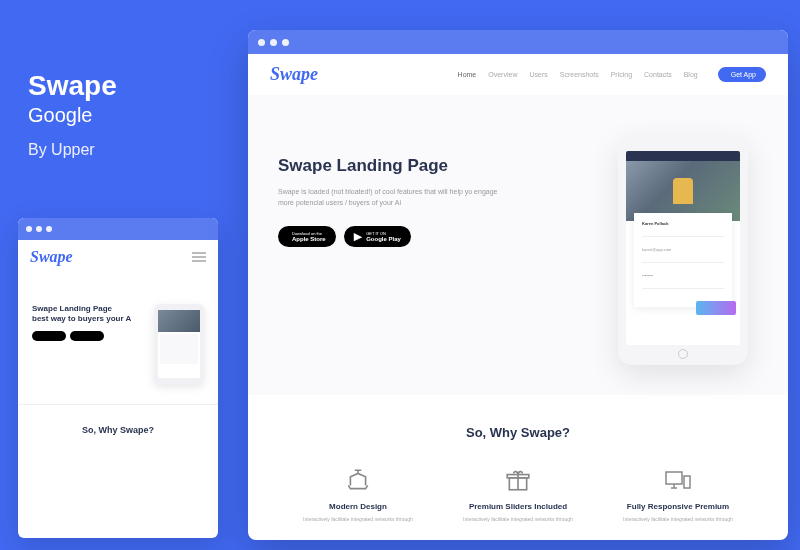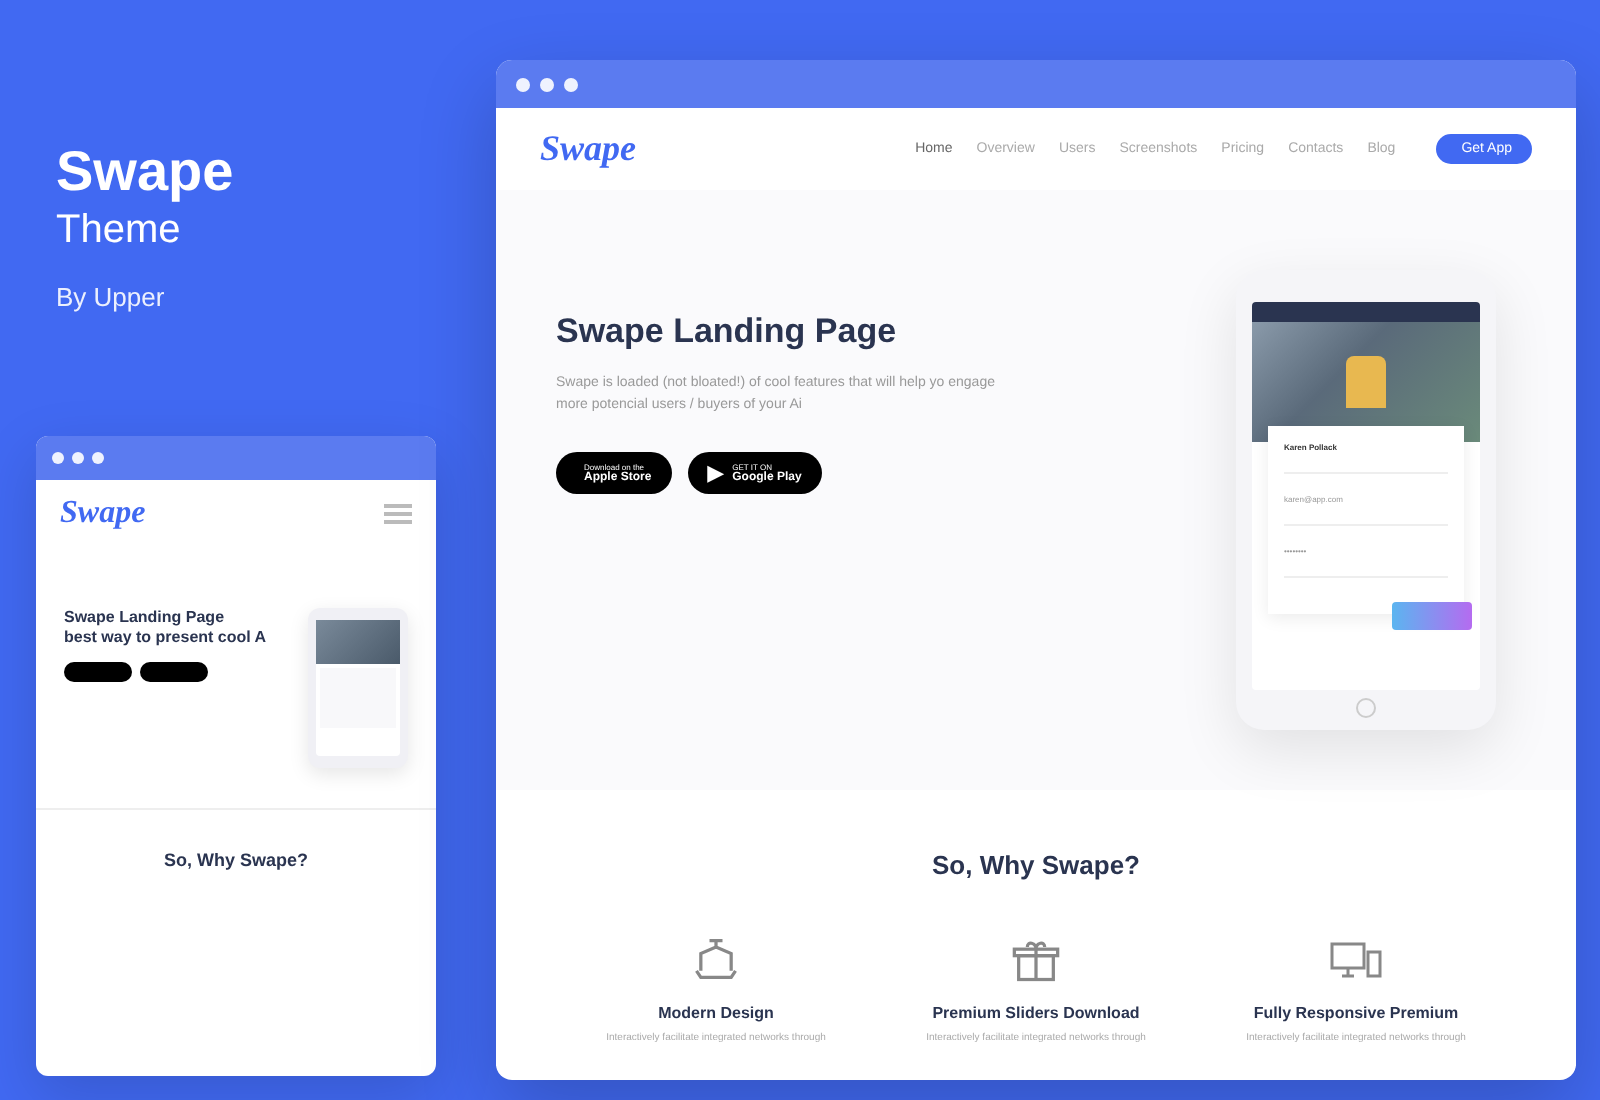--- a/index.html
+++ b/index.html
@@ -1,21 +1,21 @@
 <!DOCTYPE html>
 <html><head>
 <meta charset="utf-8">
 <style>
 * { margin: 0; padding: 0; box-sizing: border-box; }
 body { font-family: -apple-system, BlinkMacSystemFont, 'Segoe UI', sans-serif; width: 800px; height: 550px; background: #4169f2; overflow: hidden; position: relative; }
 
 .sidebar-label { position: absolute; left: 28px; top: 70px; color: #fff; }
 .sidebar-label .title { font-size: 28px; font-weight: 700; }
 .sidebar-label .subtitle { font-size: 20px; font-weight: 300; margin-top: 2px; }
-.sidebar-label .author { font-size: 13px; font-weight: 300; margin-top: 14px; opacity: 0.9; }
+.sidebar-label .author { font-size: 16px; font-weight: 300; margin-top: 14px; opacity: 0.9; }
 
 .mobile-preview { position: absolute; left: 18px; top: 218px; width: 200px; height: 320px; background: #fff; border-radius: 6px; overflow: hidden; box-shadow: 0 10px 30px rgba(0,0,0,0.15); }
 .mobile-preview .titlebar { height: 22px; background: #5b7bf0; display: flex; align-items: center; padding-left: 8px; gap: 4px; }
 .mobile-preview .dot { width: 6px; height: 6px; border-radius: 50%; background: #fff; opacity: 0.9; }
 .mobile-preview .header { display: flex; justify-content: space-between; align-items: center; padding: 8px 12px; }
 .mobile-preview .logo { font-family: cursive; font-size: 16px; font-weight: 700; color: #4169f2; font-style: italic; }
 .mobile-preview .hamburger { display: flex; flex-direction: column; gap: 2px; }
 .mobile-preview .hamburger div { width: 14px; height: 2px; background: #bbb; }
 .mobile-preview .hero { padding: 30px 14px 10px; display: flex; }
 .mobile-preview .hero-text { flex: 1; }
@@ -67,42 +67,42 @@
 .desktop-preview .feat { flex: 1; padding: 0 10px; text-align: center; }
 .desktop-preview .feat .icon { height: 28px; display: flex; align-items: center; justify-content: center; color: #888; }
 .desktop-preview .feat .title { font-size: 8px; font-weight: 700; color: #2a3450; margin-top: 8px; }
 .desktop-preview .feat .desc { font-size: 5px; color: #aaa; margin-top: 5px; line-height: 1.4; }
 </style>
 </head>
 <body>
 
 <div class="sidebar-label">
   <div class="title">Swape</div>
-  <div class="subtitle">Theme</div>
+  <div class="subtitle">Google</div>
   <div class="author">By Upper</div>
 </div>
 
 <div class="mobile-preview">
   <div class="titlebar">
     <div class="dot"></div>
     <div class="dot"></div>
     <div class="dot"></div>
   </div>
   <div class="header">
     <div class="logo">Swape</div>
     <div class="hamburger">
         <div></div>
         <div></div>
         <div></div>
       </div>
   </div>
   <div class="hero">
     <div class="hero-text">
       <div class="h">Swape Landing Page</div>
-      <div class="h">best way to present cool A</div>
+      <div class="h">best way to buyers your A</div>
       <div class="store-btns">
         <div class="store-btn"></div>
         <div class="store-btn"></div>
       </div>
     </div>
     <div class="phone">
       <div class="screen">
           <div class="img"></div>
           <div class="card"></div>
         </div>
@@ -184,21 +184,21 @@
         <div class="desc">Interactively facilitate integrated networks through</div>
       </div>
       <div class="feat">
         <div class="icon">
             <svg width="26" height="26" viewBox="0 0 24 24" fill="none" stroke="currentColor" stroke-width="1.5">
               <rect x="4" y="10" width="16" height="11"></rect>
               <rect x="2" y="7" width="20" height="3"></rect>
               <path d="M12 7v14M12 7c0-3-4-4-4-1M12 7c0-3 4-4 4-1"></path>
             </svg>
           </div>
-        <div class="title">Premium Sliders Download</div>
+        <div class="title">Premium Sliders Included</div>
         <div class="desc">Interactively facilitate integrated networks through</div>
       </div>
       <div class="feat">
         <div class="icon">
             <svg width="28" height="26" viewBox="0 0 28 24" fill="none" stroke="currentColor" stroke-width="1.5">
               <rect x="2" y="4" width="16" height="12"></rect>
               <path d="M7 20h6M10 16v4"></path>
               <rect x="20" y="8" width="6" height="12"></rect>
             </svg>
           </div>

